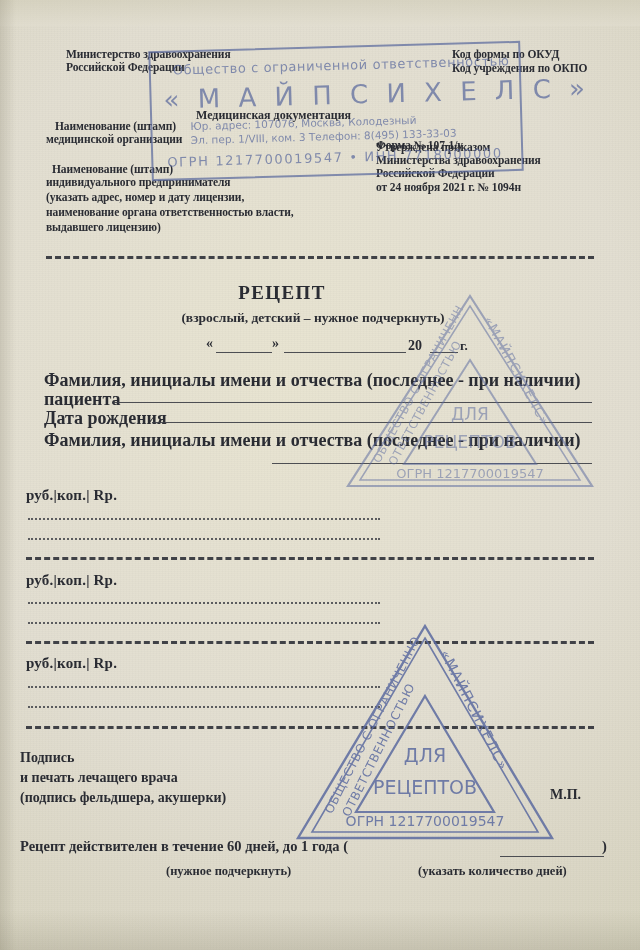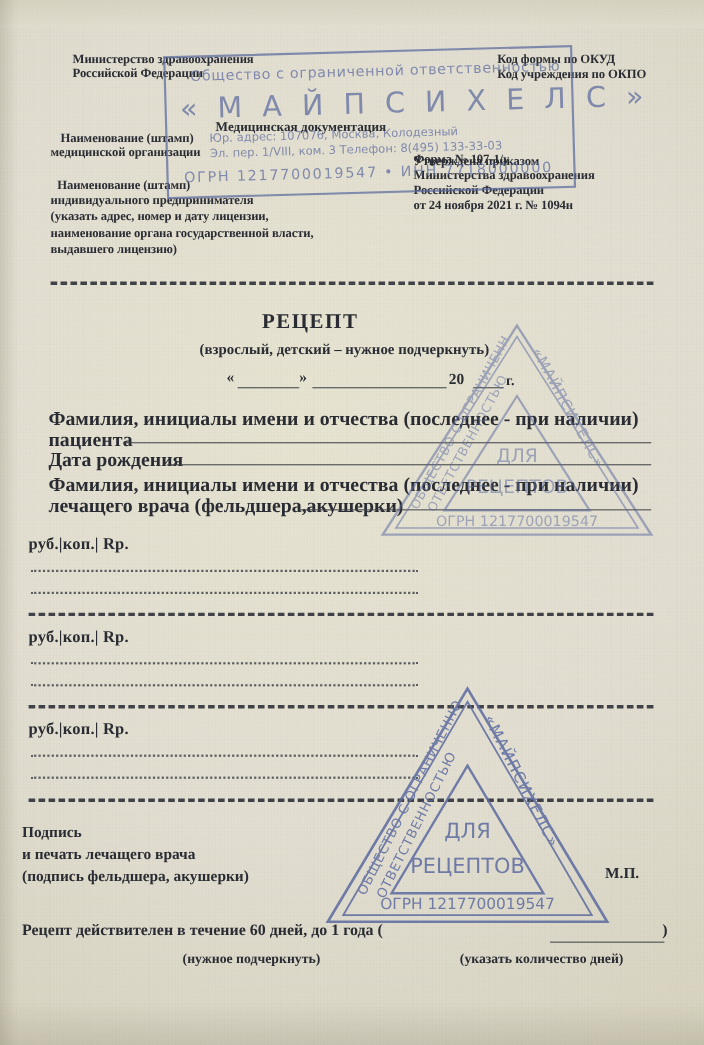--- a/index.html
+++ b/index.html
@@ -80,21 +80,21 @@
 
   <div class="txt hdr" style="left:66px;top:48px;text-align:right;">Министерство здравоохранения</div>
   <div class="txt hdr" style="left:66px;top:61px;">Российской Федерации</div>
 
   <div class="txt hdr" style="left:55px;top:120px;">Наименование (штамп)</div>
   <div class="txt hdr" style="left:46px;top:133px;">медицинской организации</div>
 
   <div class="txt hdr" style="left:52px;top:163px;">Наименование (штамп)</div>
   <div class="txt hdr" style="left:46px;top:176px;">индивидуального предпринимателя</div>
   <div class="txt hdr" style="left:46px;top:191px;">(указать адрес, номер и дату лицензии,</div>
-  <div class="txt hdr" style="left:46px;top:206px;">наименование органа государственной власти,</div>
+  <div class="txt hdr" style="left:46px;top:206px;">наименование органа ответственностью власти,</div>
   <div class="txt hdr" style="left:46px;top:221px;">выдавшего лицензию)</div>
 
   <div class="txt hdr" style="left:452px;top:48px;">Код формы по ОКУД</div>
   <div class="txt hdr" style="left:452px;top:62px;">Код учреждения по ОКПО</div>
 
   <div class="txt hdr" style="left:376px;top:139px;">Форма № 107-1/у</div>
   <div class="txt hdr" style="left:376px;top:141px;">Утверждена приказом</div>
   <div class="txt hdr" style="left:376px;top:154px;">Министерства здравоохранения</div>
   <div class="txt hdr" style="left:376px;top:167px;">Российской Федерации</div>
   <div class="txt hdr" style="left:376px;top:181px;">от 24 ноября 2021 г. № 1094н</div>
@@ -122,21 +122,20 @@
   <div class="txt med" style="left:460px;top:338px;font-size:13px;">г.</div>
 
   <div class="txt lbl" style="left:44px;top:370px;">Фамилия, инициалы имени и отчества (последнее - при наличии)</div>
   <div class="txt lbl" style="left:44px;top:389px;">пациента</div>
   <div class="rule" style="left:112px;top:402px;width:480px;"></div>
 
   <div class="txt lbl" style="left:44px;top:408px;">Дата рождения</div>
   <div class="rule" style="left:152px;top:422px;width:440px;"></div>
 
   <div class="txt lbl" style="left:44px;top:430px;">Фамилия, инициалы имени и отчества (последнее - при наличии)</div>
-  <div class="txt lbl" style="left:44px;top:449px;">лечащего врача (фельдшера,акушерки)</div>
   <div class="rule" style="left:272px;top:463px;width:320px;"></div>
 
   <div class="txt rp" style="left:26px;top:487px;">руб.|коп.| Rp.</div>
   <div class="dots" style="left:28px;top:518px;width:352px;"></div>
   <div class="dots" style="left:28px;top:538px;width:352px;"></div>
   <div class="dash" style="left:26px;top:557px;width:568px;"></div>
 
   <div class="txt rp" style="left:26px;top:572px;">руб.|коп.| Rp.</div>
   <div class="dots" style="left:28px;top:602px;width:352px;"></div>
   <div class="dots" style="left:28px;top:622px;width:352px;"></div>

